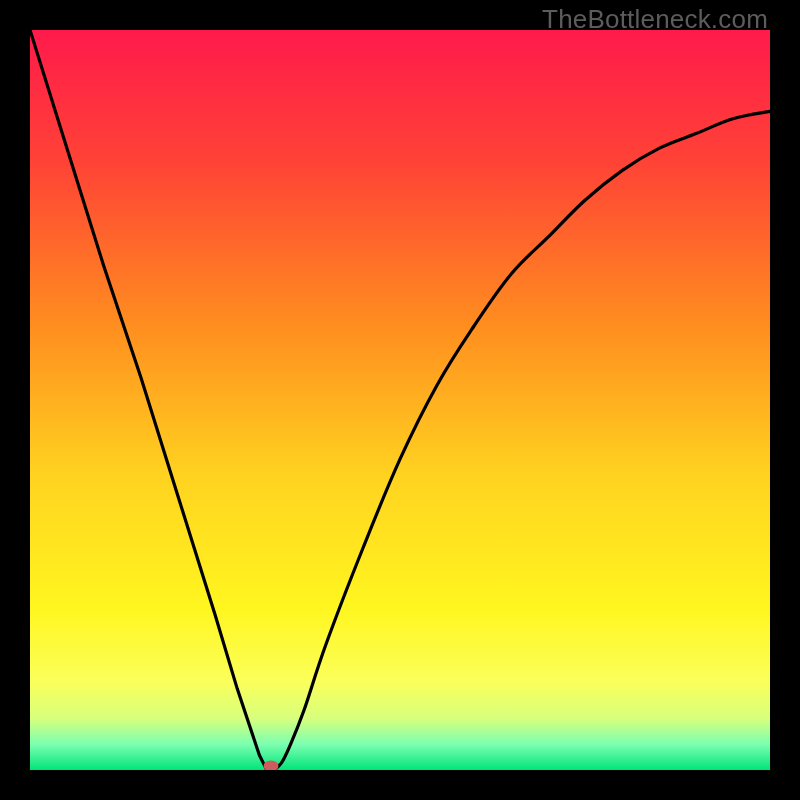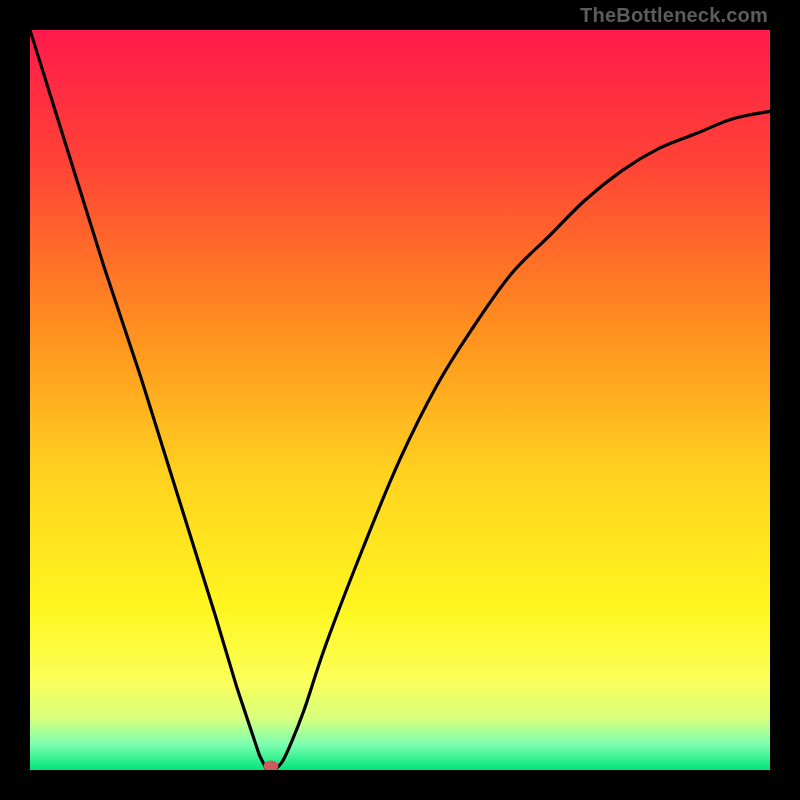--- a/index.html
+++ b/index.html
@@ -31,23 +31,23 @@
     left: 0;
     top: 0;
     width: 100%;
     height: 100%;
   }
   .watermark {
     position: absolute;
     top: 4px;
     right: 32px;
     font-family: Arial, Helvetica, sans-serif;
-    font-size: 20px;
+    font-size: 26px;
     color: #5c5c5c;
-    font-weight: 700;
+    font-weight: 400;
     letter-spacing: 0.2px;
   }
   .curve-svg {
     position: absolute;
     left: 0;
     top: 0;
     width: 100%;
     height: 100%;
   }
   .marker {

